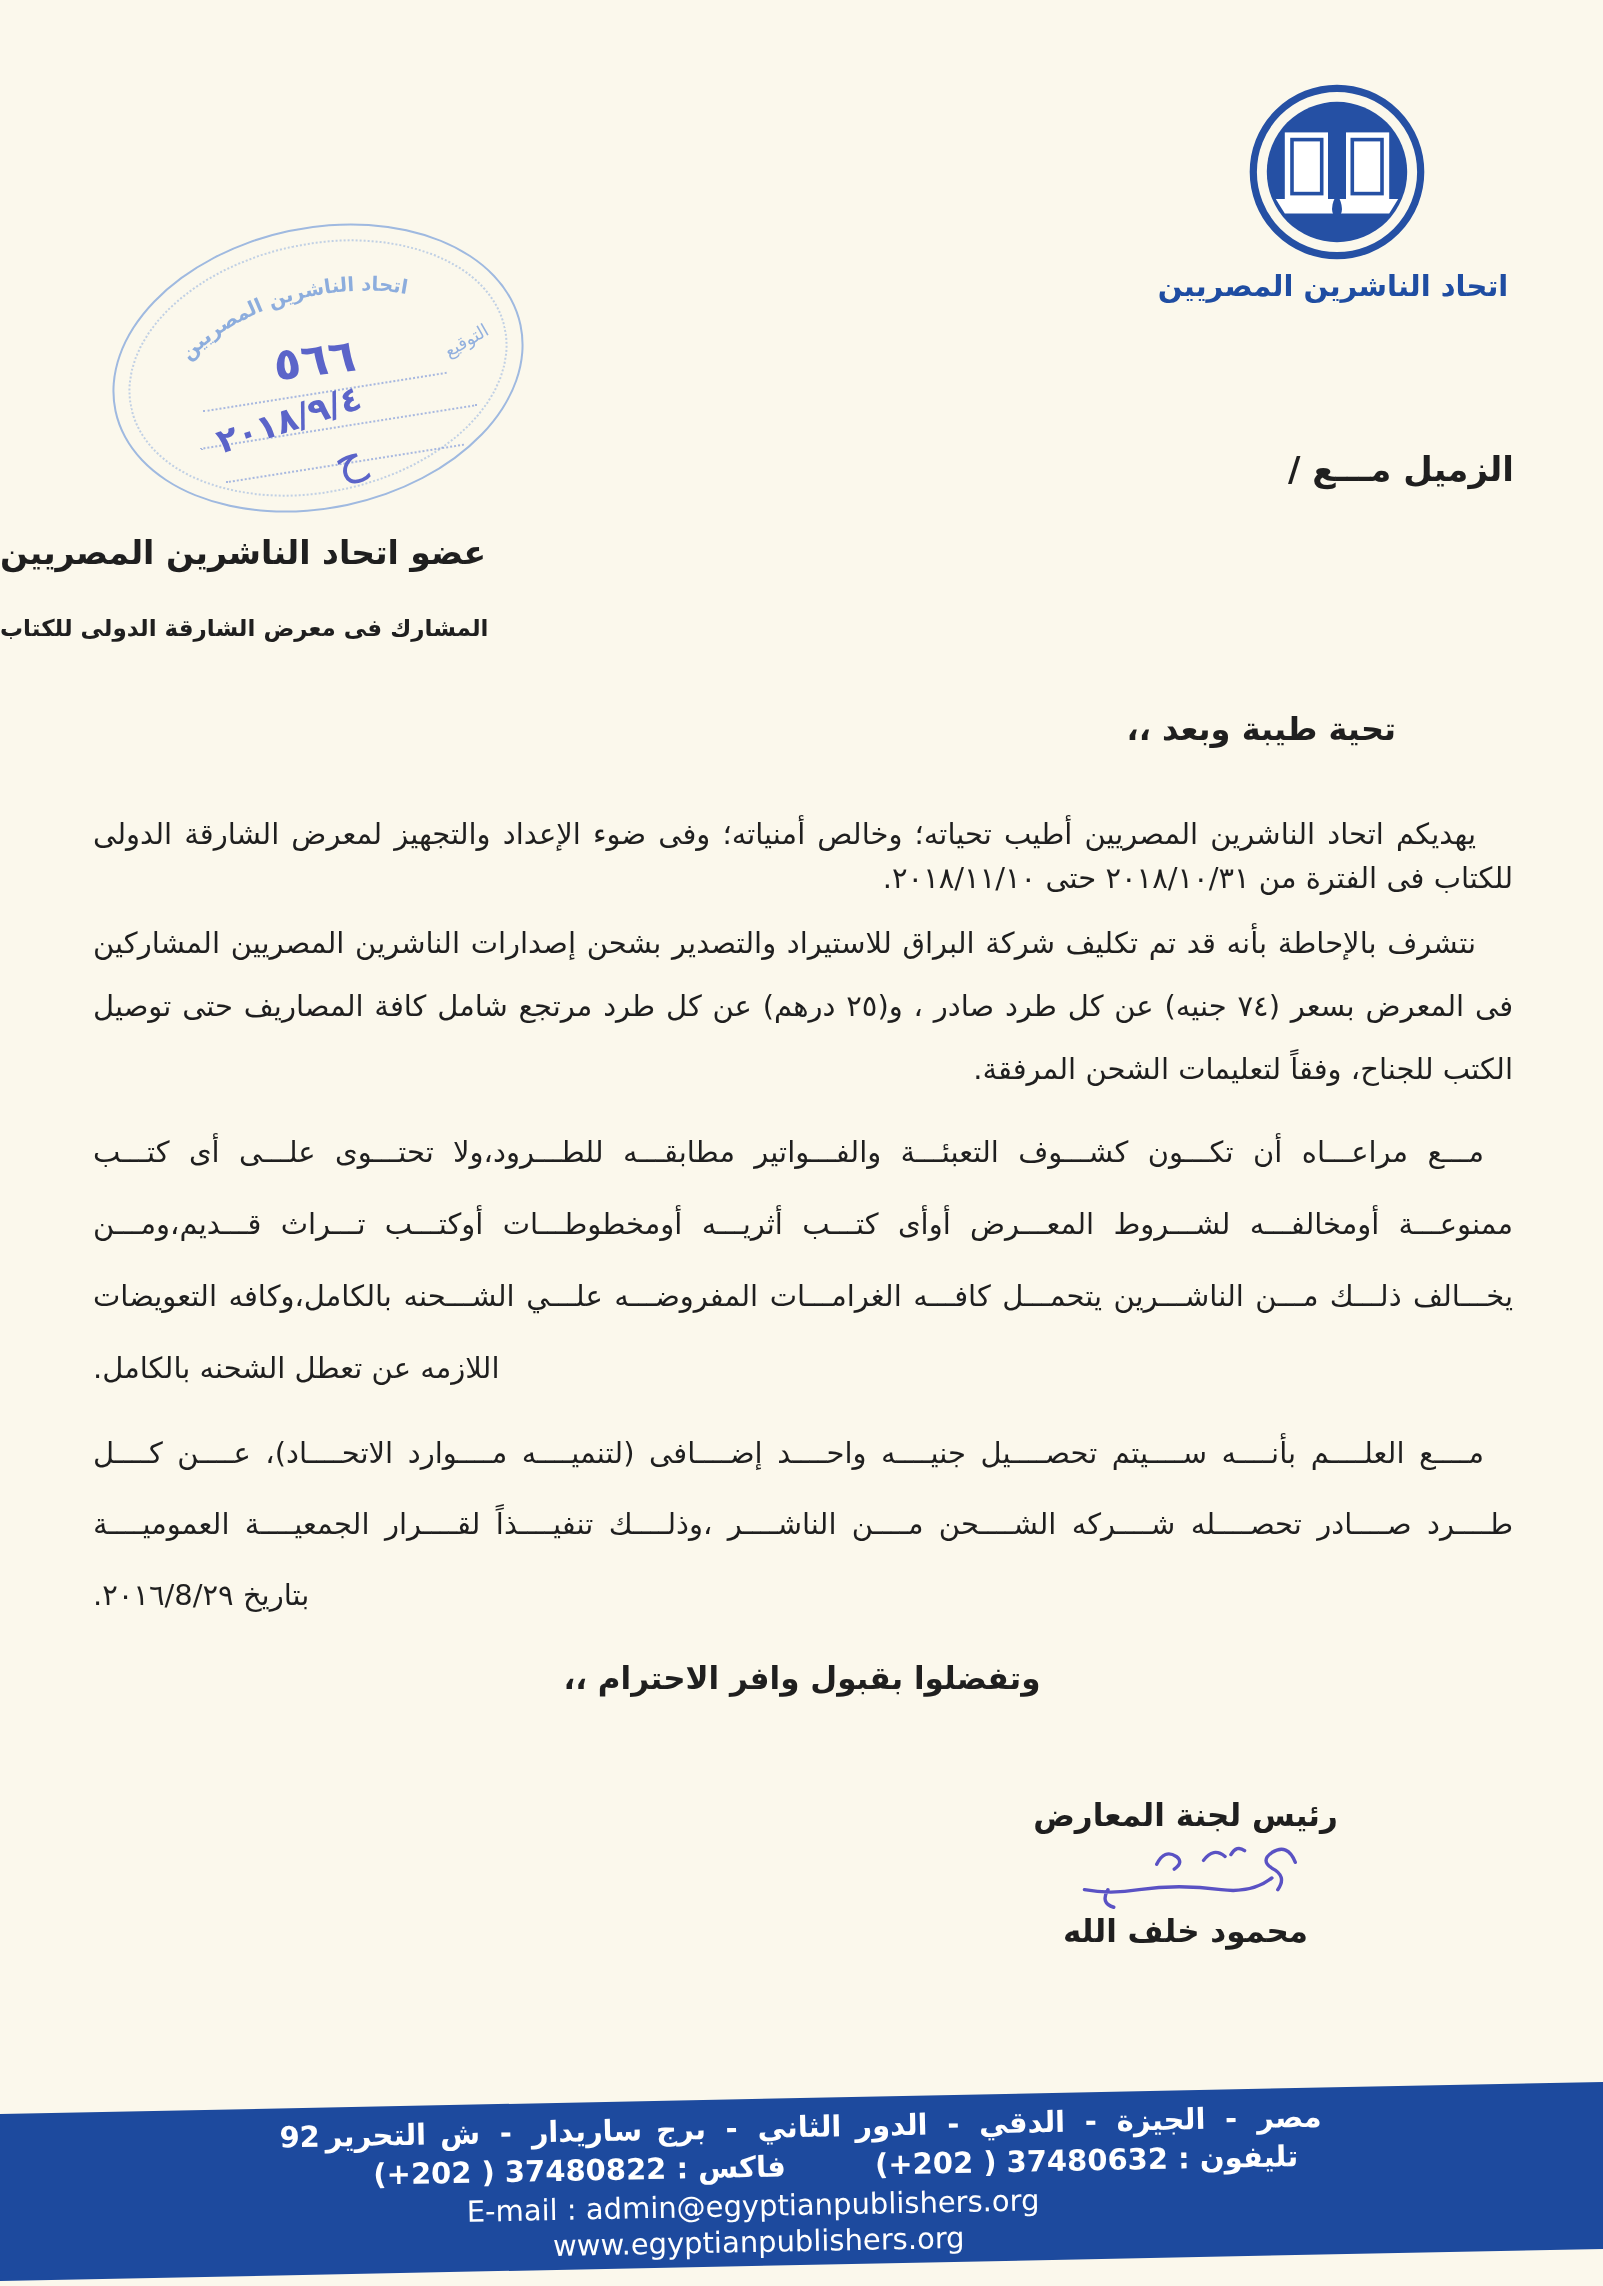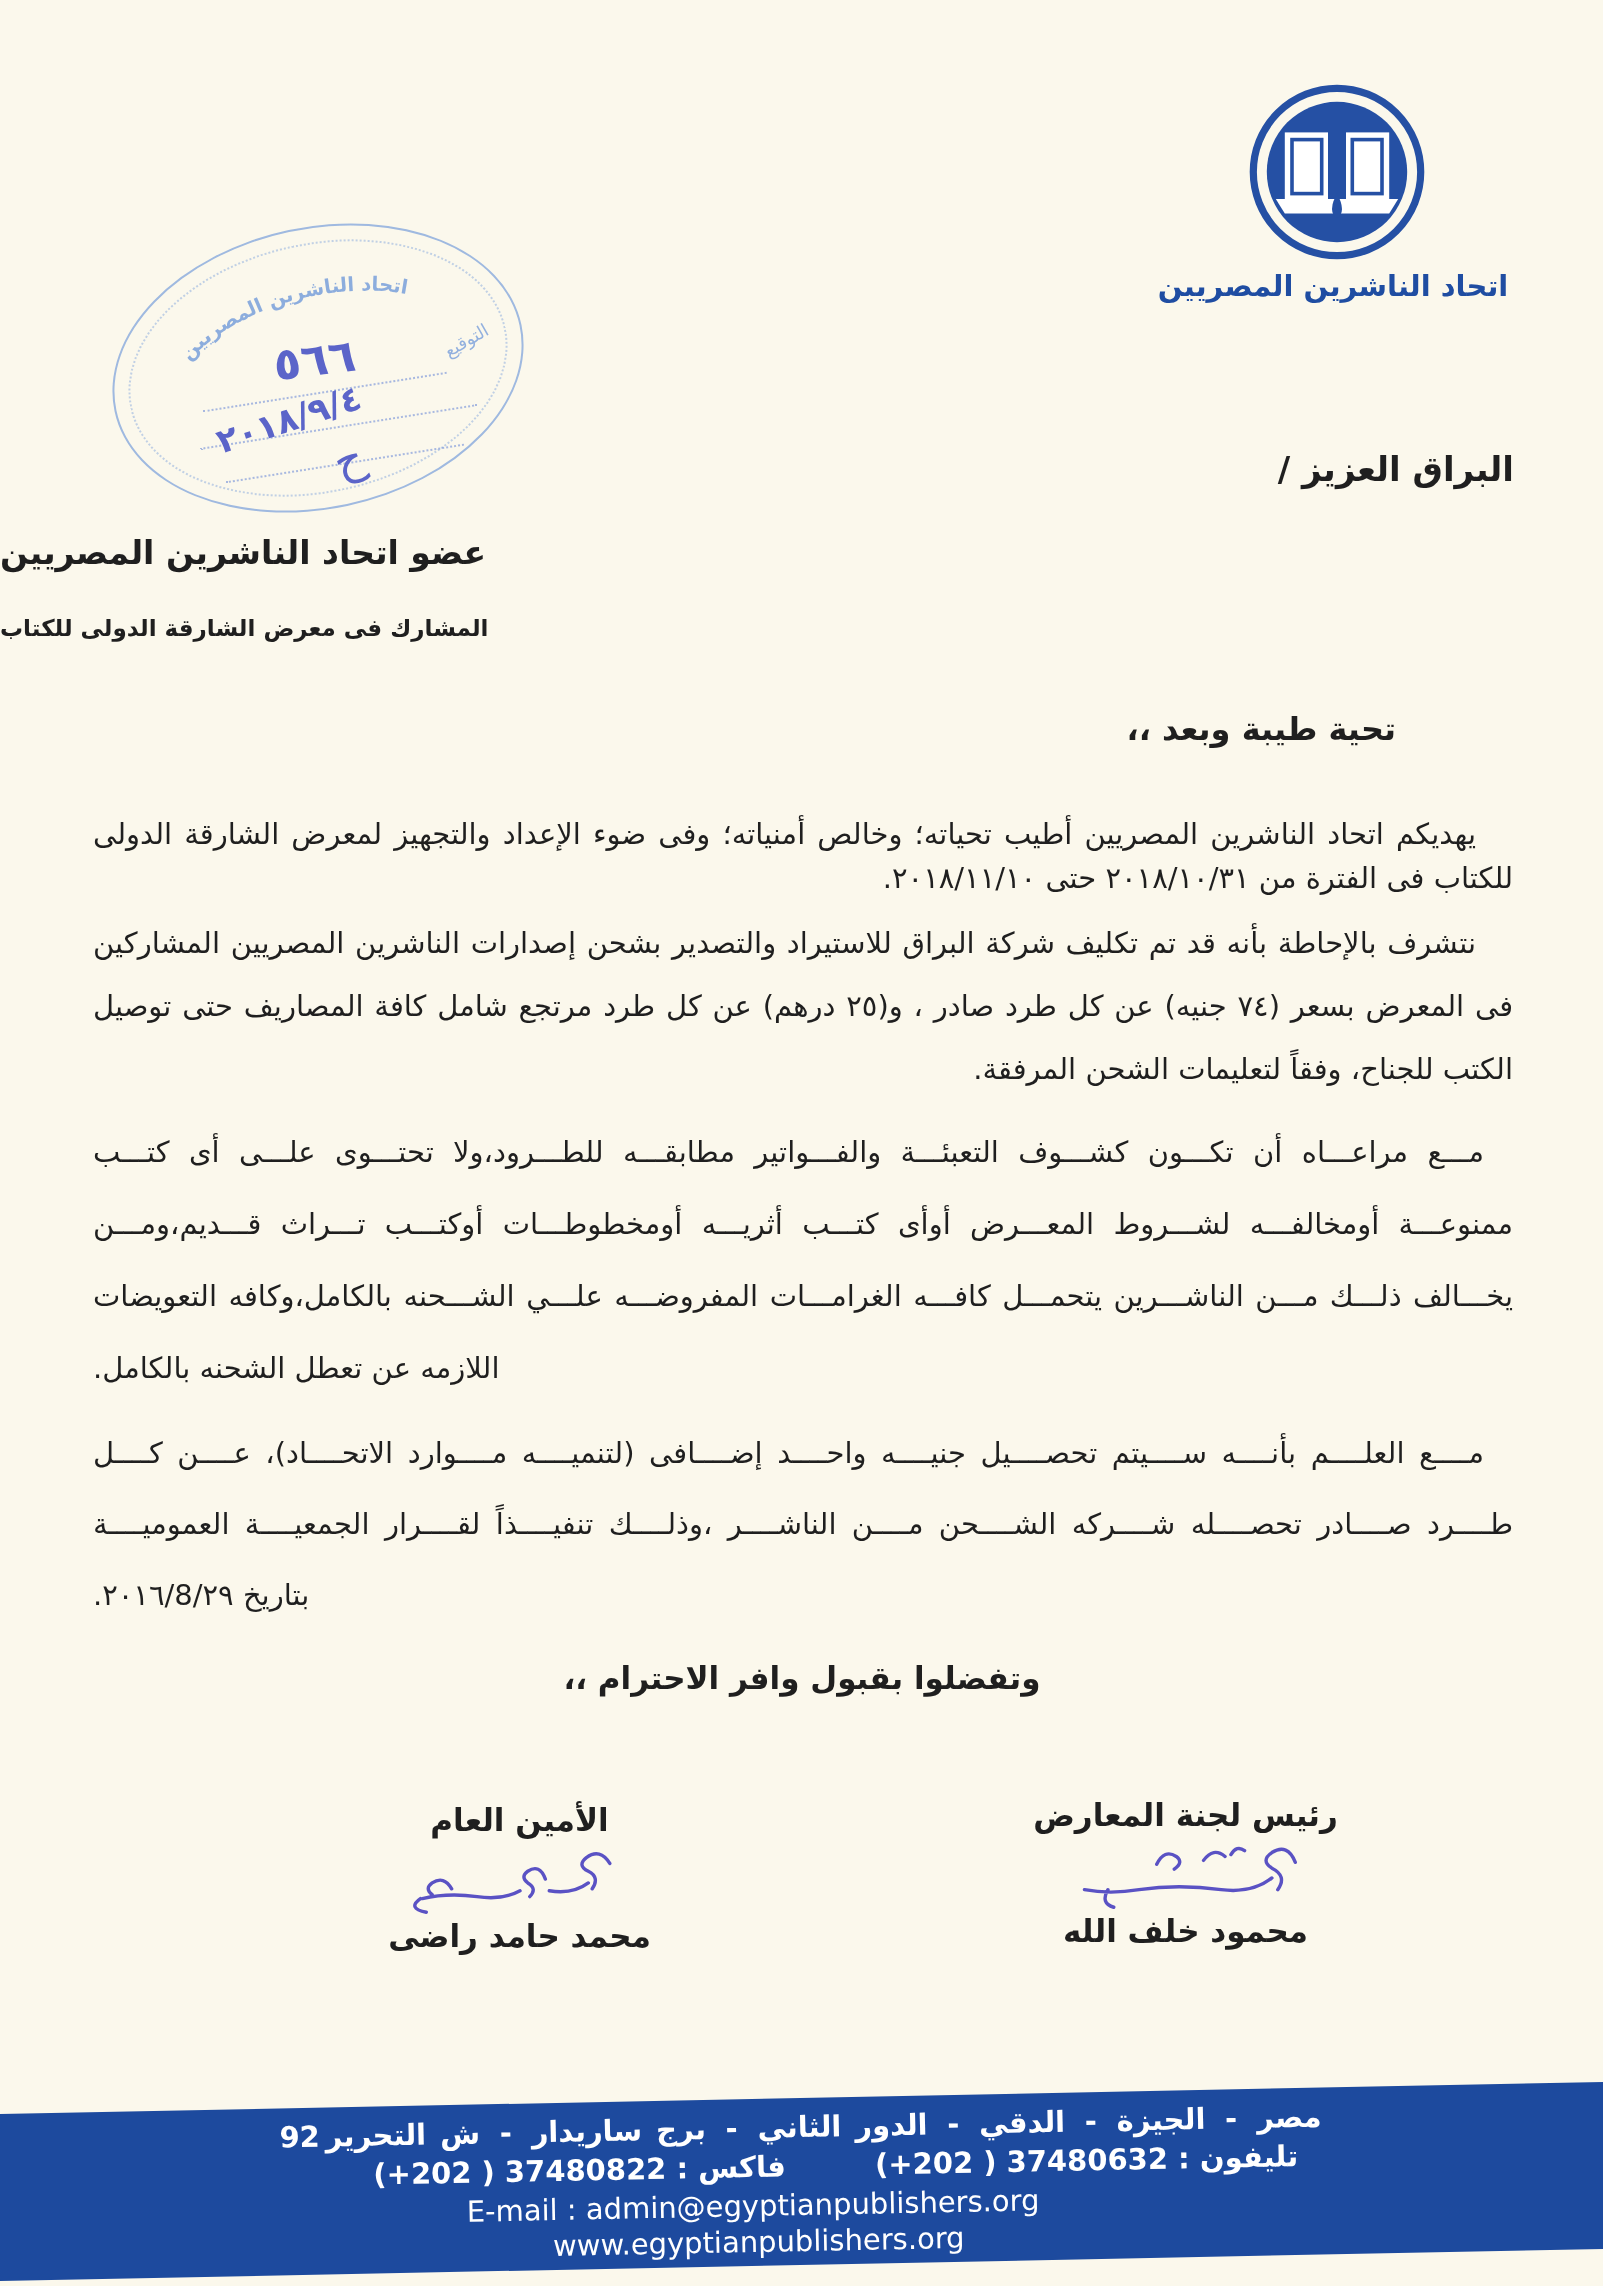--- a/index.html
+++ b/index.html
@@ -102,21 +102,21 @@
     </svg>
     <div class="dotline dl1"></div>
     <div class="dotline dl2"></div>
     <div class="dotline dl3"></div>
     <div class="stamp-number">٥٦٦</div>
     <div class="stamp-date">٢٠١٨/٩/٤</div>
     <div class="stamp-initial">ح</div>
     <div class="stamp-side">التوقيع</div>
   </div>
 
-  <div class="salutation">البراق العزيز /</div>
+  <div class="salutation">الزميل مـــع /</div>
 
   <div class="addressee">
     <div class="l1">عضو اتحاد الناشرين المصريين</div>
     <div class="l2">المشارك فى معرض الشارقة الدولى للكتاب</div>
   </div>
 
   <div class="greeting">تحية طيبة وبعد ،،</div>
 
   <div class="body">
     <p class="p1">يهديكم اتحاد الناشرين المصريين أطيب تحياته؛ وخالص أمنياته؛ وفى ضوء الإعداد والتجهيز لمعرض الشارقة الدولى للكتاب فى الفترة من ٢٠١٨/١٠/٣١ حتى ٢٠١٨/١١/١٠.</p>
@@ -130,29 +130,20 @@
   <div class="sig sig-right">
     <div class="sig-title">رئيس لجنة المعارض</div>
     <div class="sig-scribble">
       <svg width="294" height="82" viewBox="0 0 300 84">
         <path d="M262,28 q-8,-20 -24,-10 q-12,8 0,16 q16,8 6,22 M238,44 q-20,16 -52,12 q-44,-6 -84,0 q-30,5 -56,0 M120,30 q8,-16 20,-8 q8,6 -2,13 M168,26 q10,-14 22,-4 M196,20 q6,-10 14,-4 M70,56 q-8,14 6,18" stroke="#5a52c4" stroke-width="3.5" fill="none" stroke-linecap="round"></path>
       </svg>
     </div>
     <div class="sig-name">محمود خلف الله</div>
   </div>
 
-  <div class="sig sig-left">
-    <div class="sig-title">الأمين العام</div>
-    <div class="sig-scribble">
-      <svg width="314" height="82" viewBox="0 0 320 84">
-        <path d="M252,24 q-10,-16 -24,-6 q-10,8 2,14 q12,6 4,18 M230,44 q-16,12 -40,8 M186,40 q-6,-16 -18,-8 q-8,6 0,12 q10,6 2,14 M160,52 q-18,10 -44,6 q-30,-4 -56,2 M90,50 q-8,-14 -20,-6 q-8,6 0,12 M58,60 q-14,10 6,14" stroke="#5a52c4" stroke-width="3.5" fill="none" stroke-linecap="round"></path>
-      </svg>
-    </div>
-    <div class="sig-name">محمد حامد راضى</div>
-  </div>
 
   <div class="footer">
     <div class="f-address">
       <span dir="ltr">92</span><span dir="rtl">ش التحرير</span>
       <span>-</span>
       <span dir="rtl">برج ساريدار</span>
       <span>-</span>
       <span dir="rtl">الدور الثاني</span>
       <span>-</span>
       <span dir="rtl">الدقي</span>

